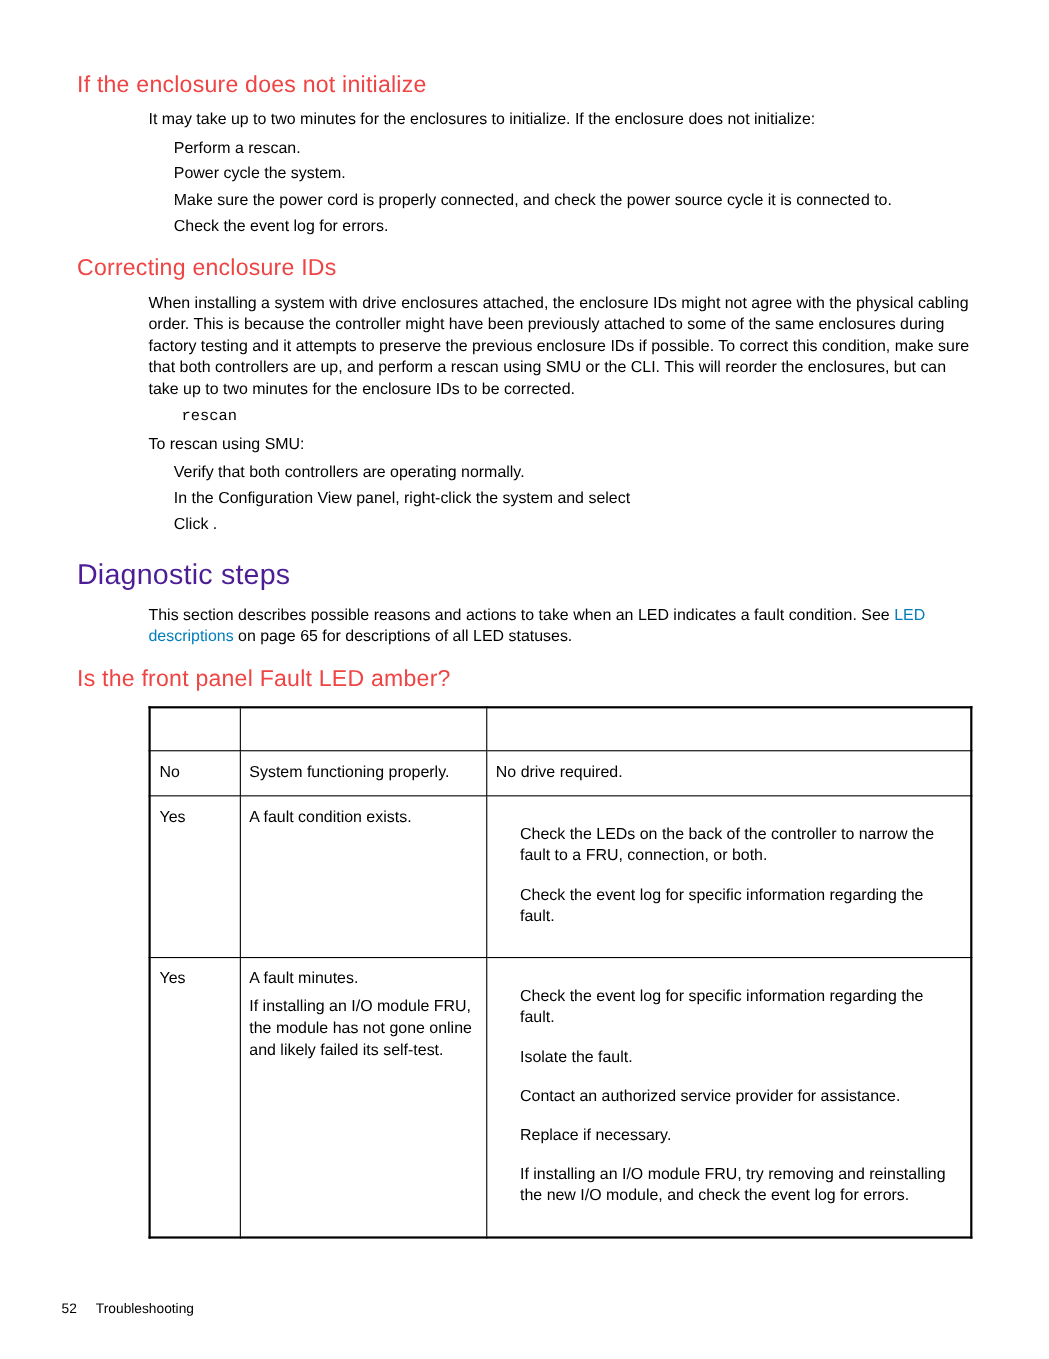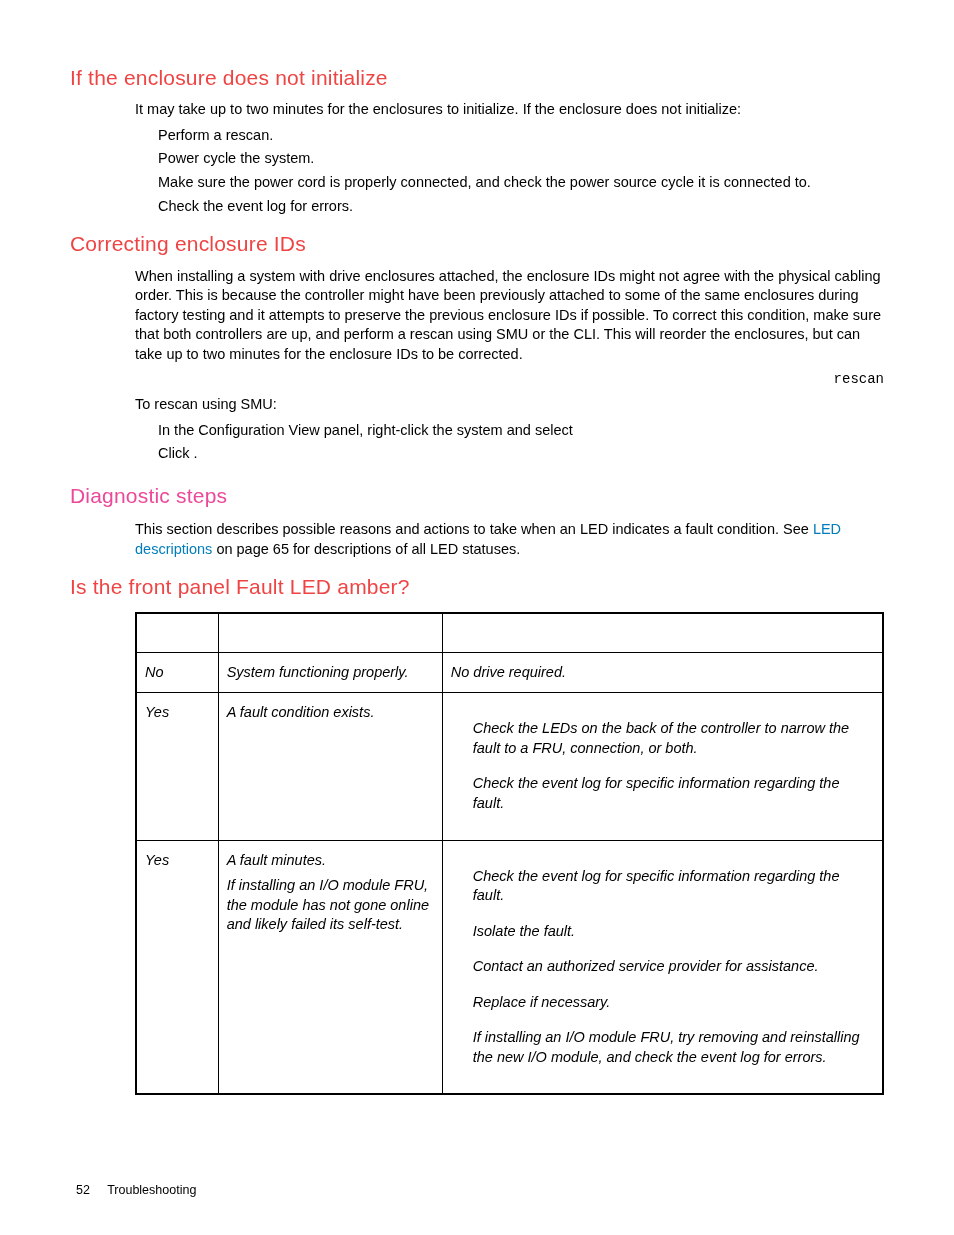--- a/index.html
+++ b/index.html
@@ -7,22 +7,22 @@
     font-size: 14.5px;
     color: #000;
     margin: 0;
     padding: 50px 70px 40px 70px;
     line-height: 1.35;
     background: #fff;
   }
   h1 {
     font-family: Arial, Helvetica, sans-serif;
     font-weight: 300;
-    color: #ec4899;
-    font-size: 21px;
+    color: #4c1d95;
+    font-size: 26px;
     margin: 18px 0 10px 0;
     letter-spacing: 0.2px;
   }
   h2 {
     font-family: Arial, Helvetica, sans-serif;
     font-weight: 300;
     color: #ef4444;
     font-size: 21px;
     margin: 14px 0 8px 0;
     letter-spacing: 0.2px;
@@ -38,59 +38,57 @@
   }
   .list-item {
     margin: 4px 0;
   }
   .code {
     font-family: "Courier New", monospace;
     margin-left: 95px;
     margin-top: 4px;
     margin-bottom: 4px;
     font-size: 14px;
-    text-align: right;
   }
   a.link {
     color: #007dba;
     text-decoration: none;
   }
   table {
     border-collapse: collapse;
     margin-left: 65px;
     margin-top: 10px;
     width: calc(100% - 65px);
     border: 2px solid #000;
   }
   th, td {
     border: 1px solid #000;
     padding: 10px 8px;
     text-align: left;
     vertical-align: top;
     font-size: 14.5px;
     font-weight: normal;
-    font-style: italic;
   }
   thead th {
     border-bottom: 1px solid #000;
     height: 18px;
   }
   .col-answer { width: 11%; }
   .col-reason { width: 30%; }
   .col-action { width: 59%; }
   .cell-sub {
     padding-left: 30px;
   }
   .cell-sub .sub-item {
     margin: 16px 0;
   }
   .footer {
     position: fixed;
     bottom: 36px;
-    left: 76px;
+    left: 56px;
     font-size: 12.5px;
   }
   .footer .pn { margin-right: 14px; }
 </style>
 </head>
 <body>
 
 <h2>If the enclosure does not initialize</h2>
 <div class="body-indent">
   <p>It may take up to two minutes for the enclosures to initialize. If the enclosure does not initialize:</p>
@@ -104,20 +102,21 @@
 
 <h2>Correcting enclosure IDs</h2>
 <div class="body-indent">
   <p>When installing a system with drive enclosures attached, the enclosure IDs might not agree with the physical cabling order. This is because the controller might have been previously attached to some of the same enclosures during factory testing and it attempts to preserve the previous enclosure IDs if possible. To correct this condition, make sure that both controllers are up, and perform a rescan using SMU or the CLI. This will reorder the enclosures, but can take up to two minutes for the enclosure IDs to be corrected.</p>
 </div>
 <div class="code">rescan</div>
 <div class="body-indent">
   <p>To rescan using SMU:</p>
 </div>
 <div class="list-indent">
+  <div class="list-item">Verify that both controllers are operating normally.</div>
   <div class="list-item">In the Configuration View panel, right-click the system and select</div>
   <div class="list-item">Click             .</div>
 </div>
 
 <h1>Diagnostic steps</h1>
 <div class="body-indent">
   <p>
     <span>This section describes possible reasons and actions to take when an LED indicates a fault condition. See </span><a href="#" class="link">LED descriptions</a><span> on page 65 for descriptions of all LED statuses.</span>
   </p>
 </div>

